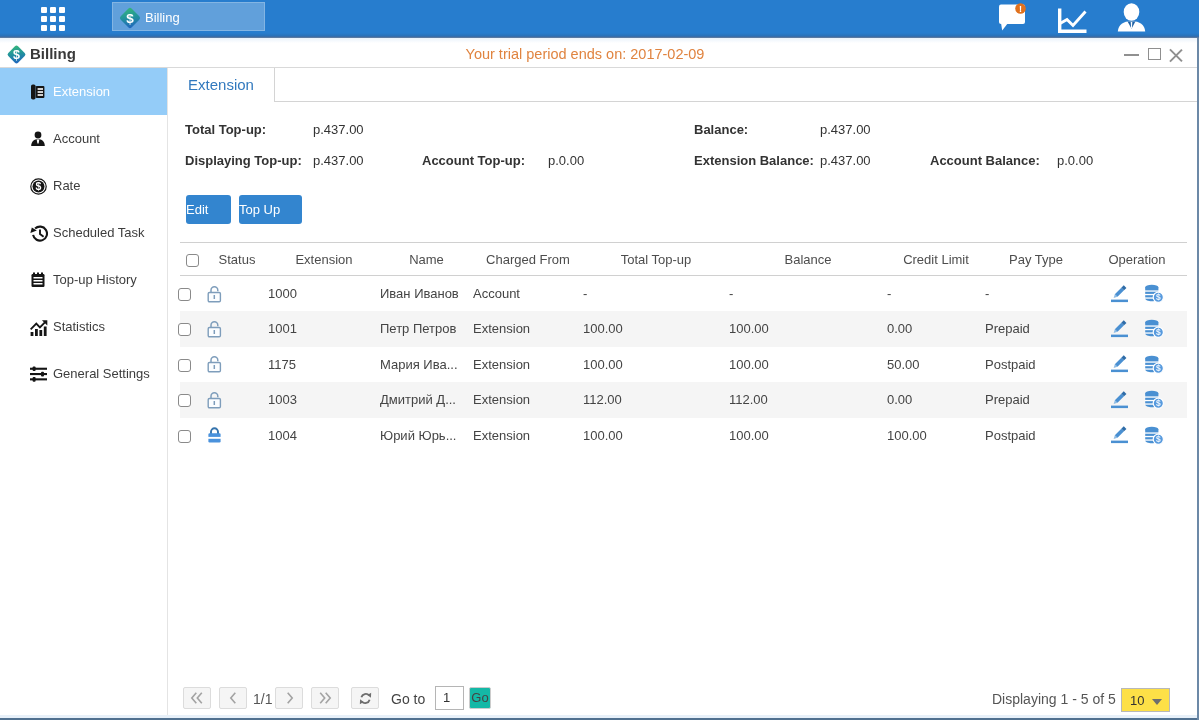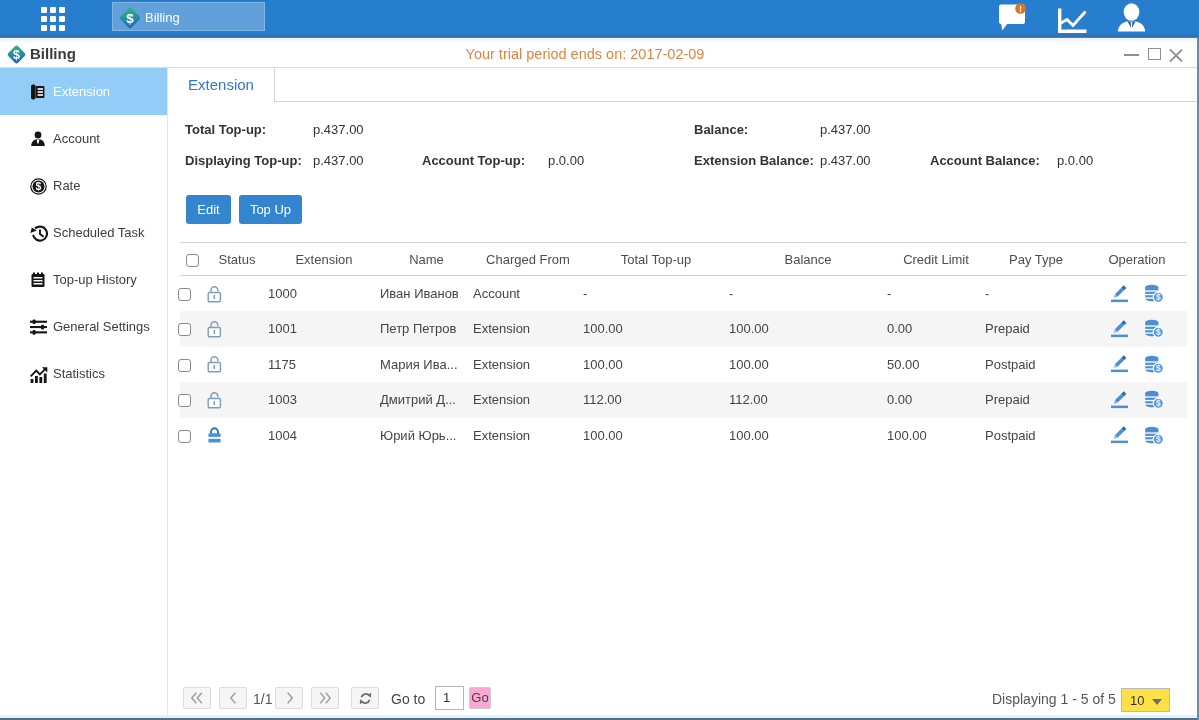--- a/index.html
+++ b/index.html
@@ -46,21 +46,21 @@
 #main { position:absolute; left:168px; top:68px; width:1029px; height:648px;
   background:#fff; }
 #tabbar { position:absolute; left:0; top:0; width:1029px; height:34px; }
 #tabline { position:absolute; left:107px; top:33px; width:922px; border-top:1px solid #d4d4d4; }
 #tab1 { position:absolute; left:0; top:0; width:107px; height:34px; background:#fff;
   border-right:1px solid #d4d4d4; text-align:center; line-height:33px;
   font-size:15px; color:#3279be; }
 .lbl { position:absolute; font-size:13px; font-weight:bold; color:#333; }
 .val { position:absolute; font-size:13px; color:#333; }
 .btn { position:absolute; background:#3385cf; color:#fff; font-size:13px;
-  text-align:center; line-height:29px; border-radius:3px; }
+  text-align:left; line-height:29px; border-radius:3px; }
 
 
 #grid { position:absolute; left:12px; top:174px; width:1007px; }
 #grid table { border-collapse:collapse; table-layout:fixed; width:1007px; }
 #grid th { border-top:1px solid #d0d0d0; border-bottom:1px solid #d0d0d0;
   height:33px; font-size:13px; font-weight:normal; color:#4d4d4d; text-align:center; }
 #grid td { height:35.5px; font-size:13px; color:#444; vertical-align:middle; }
 #grid tr.odd td { background:#f5f5f5; }
 .cbx { display:inline-block; width:13px; height:13px; border:1px solid #8a8a8a;
   border-radius:3px; background:#fff; vertical-align:middle; margin-left:-2px; }
@@ -69,21 +69,21 @@
 svg.lk { margin-left:1px; }
 
 
 .pbtn { position:absolute; top:687px; width:28px; height:22px; background:#f5f5f5;
   border:1px solid #dcdcdc; border-radius:2px; color:#9f9f9f; text-align:center;
   line-height:19px; font-size:16px; }
 .ptext { position:absolute; font-size:14px; color:#555; }
 #goto-input { position:absolute; left:435px; top:686px; width:29px; height:24px;
   border:1px solid #b5b5b5; font-size:13px; color:#333; padding-left:7px; line-height:22px; background:#fff; }
 #go-btn { position:absolute; left:469px; top:687px; width:22px; height:22px;
-  background:#f9a8d4; border:1px solid #ccc; border-radius:2px; font-size:13px;
+  background:#14b8a6; border:1px solid #ccc; border-radius:2px; font-size:13px;
   color:#444; text-align:center; line-height:20px; }
 #combo { position:absolute; left:1121px; top:688px; width:49px; height:24px;
   border:1px solid #b8b8b8; background:#fde047; font-size:13px; color:#333; }
 #combo span { position:absolute; left:8px; top:4px; }
 #combo .tri { position:absolute; right:7px; top:10px; width:0; height:0;
   border-left:5px solid transparent; border-right:5px solid transparent;
   border-top:6px solid #6e6e6e; }
 
 
 #rborder { position:absolute; left:1197px; top:38px; width:2px; height:682px; background:#6c89a7; }
@@ -204,36 +204,36 @@
   </svg>Scheduled Task</div>
   <div class="sitem"><svg width="16" height="16" viewBox="0 0 16 16">
     <rect x="1.5" y="2" width="13" height="13" rx="1.2" fill="#151515"></rect>
     <rect x="3" y="0.5" width="2" height="3" fill="#151515"></rect>
     <rect x="7" y="0.5" width="2" height="3" fill="#151515"></rect>
     <rect x="11" y="0.5" width="2" height="3" fill="#151515"></rect>
     <rect x="3.5" y="5" width="9" height="1.5" fill="#fff"></rect>
     <rect x="3.5" y="8" width="9" height="1.5" fill="#fff"></rect>
     <rect x="3.5" y="11" width="9" height="1.5" fill="#fff"></rect>
   </svg>Top-up History</div>
+  <div class="sitem"><svg width="18" height="17" viewBox="0 0 18 17">
+    <rect x="0.6" y="13" width="2.8" height="4" fill="#151515"></rect>
+    <rect x="5" y="10" width="2.8" height="7" fill="#151515"></rect>
+    <rect x="9.4" y="11" width="2.8" height="6" fill="#151515"></rect>
+    <rect x="13.8" y="7.5" width="2.8" height="9.5" fill="#151515"></rect>
+    <polyline points="0.6,10.4 6.3,4.7 9.9,8.3 14.9,3.3" stroke="#151515" stroke-width="1.9" fill="none"></polyline>
+    <polygon points="11.9,1.2 17.3,1.2 17.3,6.6" fill="#151515"></polygon>
+  </svg>Statistics</div>
   <div class="sitem"><svg width="17" height="16" viewBox="0 0 17 16">
     <rect x="0" y="1.7" width="17" height="2.1" fill="#151515"></rect>
     <rect x="0" y="7" width="17" height="2.1" fill="#151515"></rect>
     <rect x="0" y="12.3" width="17" height="2.1" fill="#151515"></rect>
     <rect x="2.6" y="0.4" width="3" height="4.7" rx="1" fill="#151515"></rect>
     <rect x="11" y="5.7" width="3" height="4.7" rx="1" fill="#151515"></rect>
     <rect x="2.6" y="11" width="3" height="4.7" rx="1" fill="#151515"></rect>
   </svg>General Settings</div>
-  <div class="sitem"><svg width="18" height="17" viewBox="0 0 18 17">
-    <rect x="0.6" y="13" width="2.8" height="4" fill="#151515"></rect>
-    <rect x="5" y="10" width="2.8" height="7" fill="#151515"></rect>
-    <rect x="9.4" y="11" width="2.8" height="6" fill="#151515"></rect>
-    <rect x="13.8" y="7.5" width="2.8" height="9.5" fill="#151515"></rect>
-    <polyline points="0.6,10.4 6.3,4.7 9.9,8.3 14.9,3.3" stroke="#151515" stroke-width="1.9" fill="none"></polyline>
-    <polygon points="11.9,1.2 17.3,1.2 17.3,6.6" fill="#151515"></polygon>
-  </svg>Statistics</div>
 </div>
 
 <div id="main">
   <div id="tabbar">
     <div id="tabline"></div>
     <div id="tab1">Extension</div>
   </div>
 
   <span class="lbl" style="left:17px; top:54px">Total Top-up:</span>
   <span class="val" style="left:145px; top:54px">p.437.00</span>

